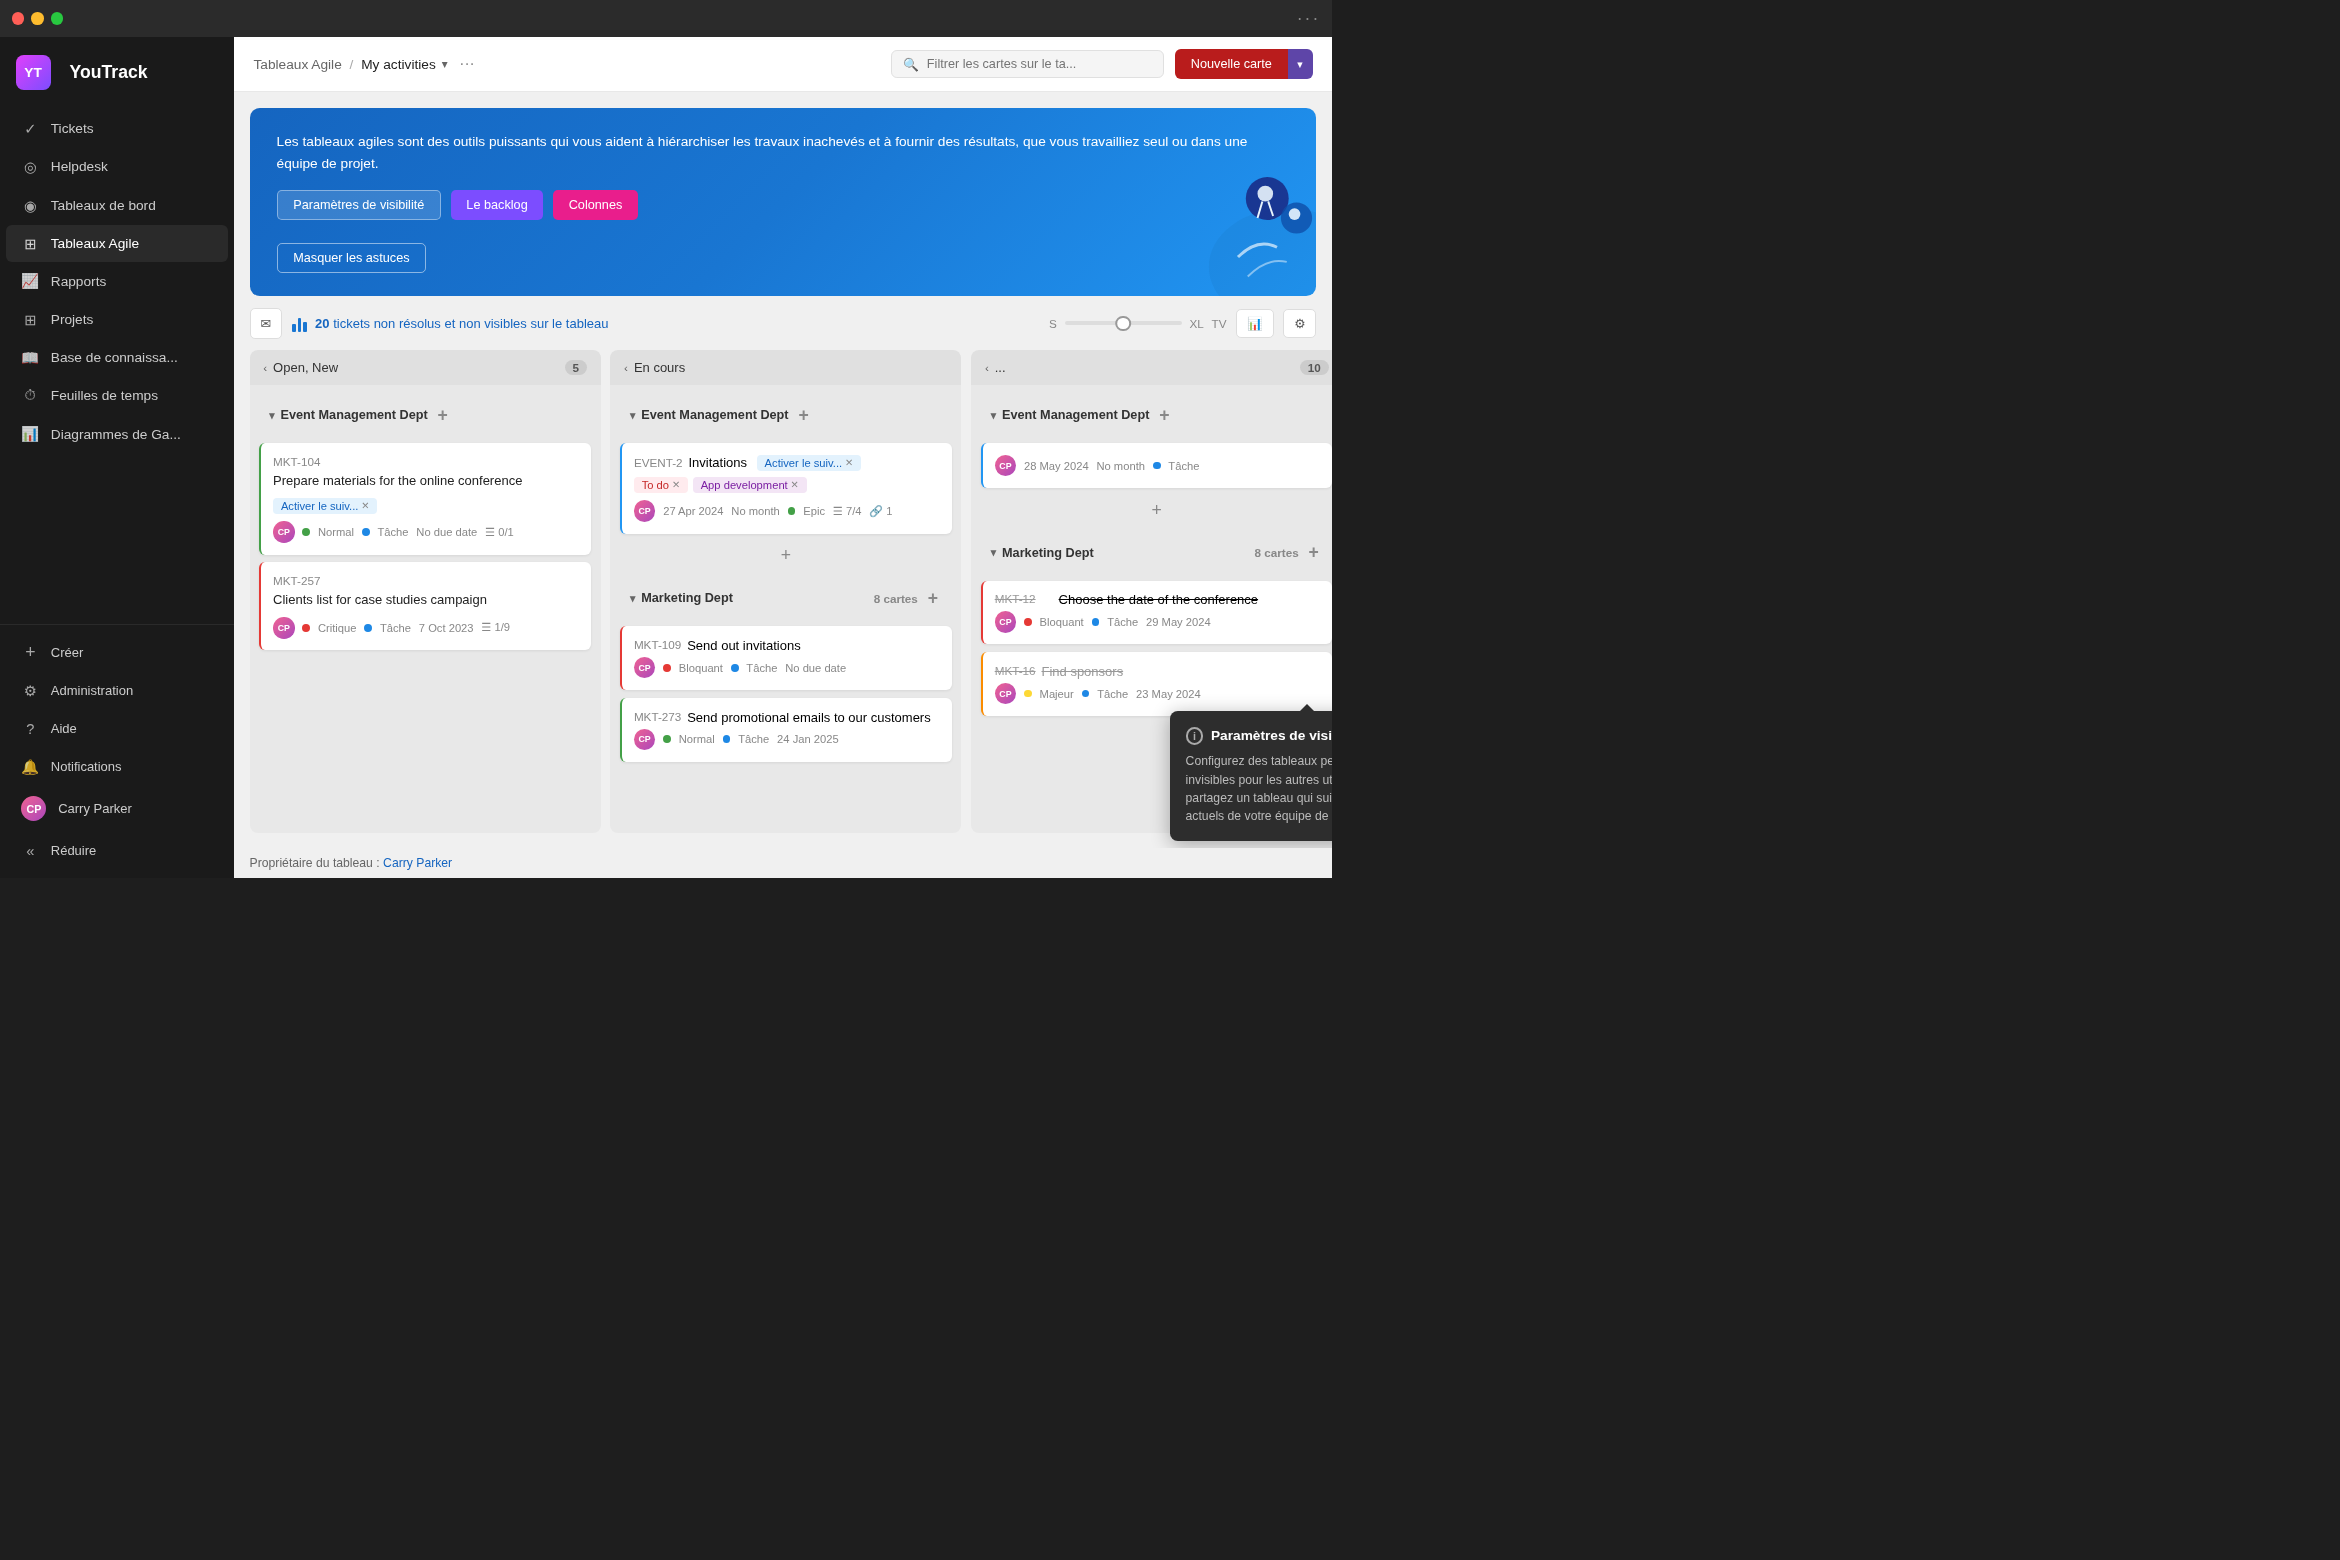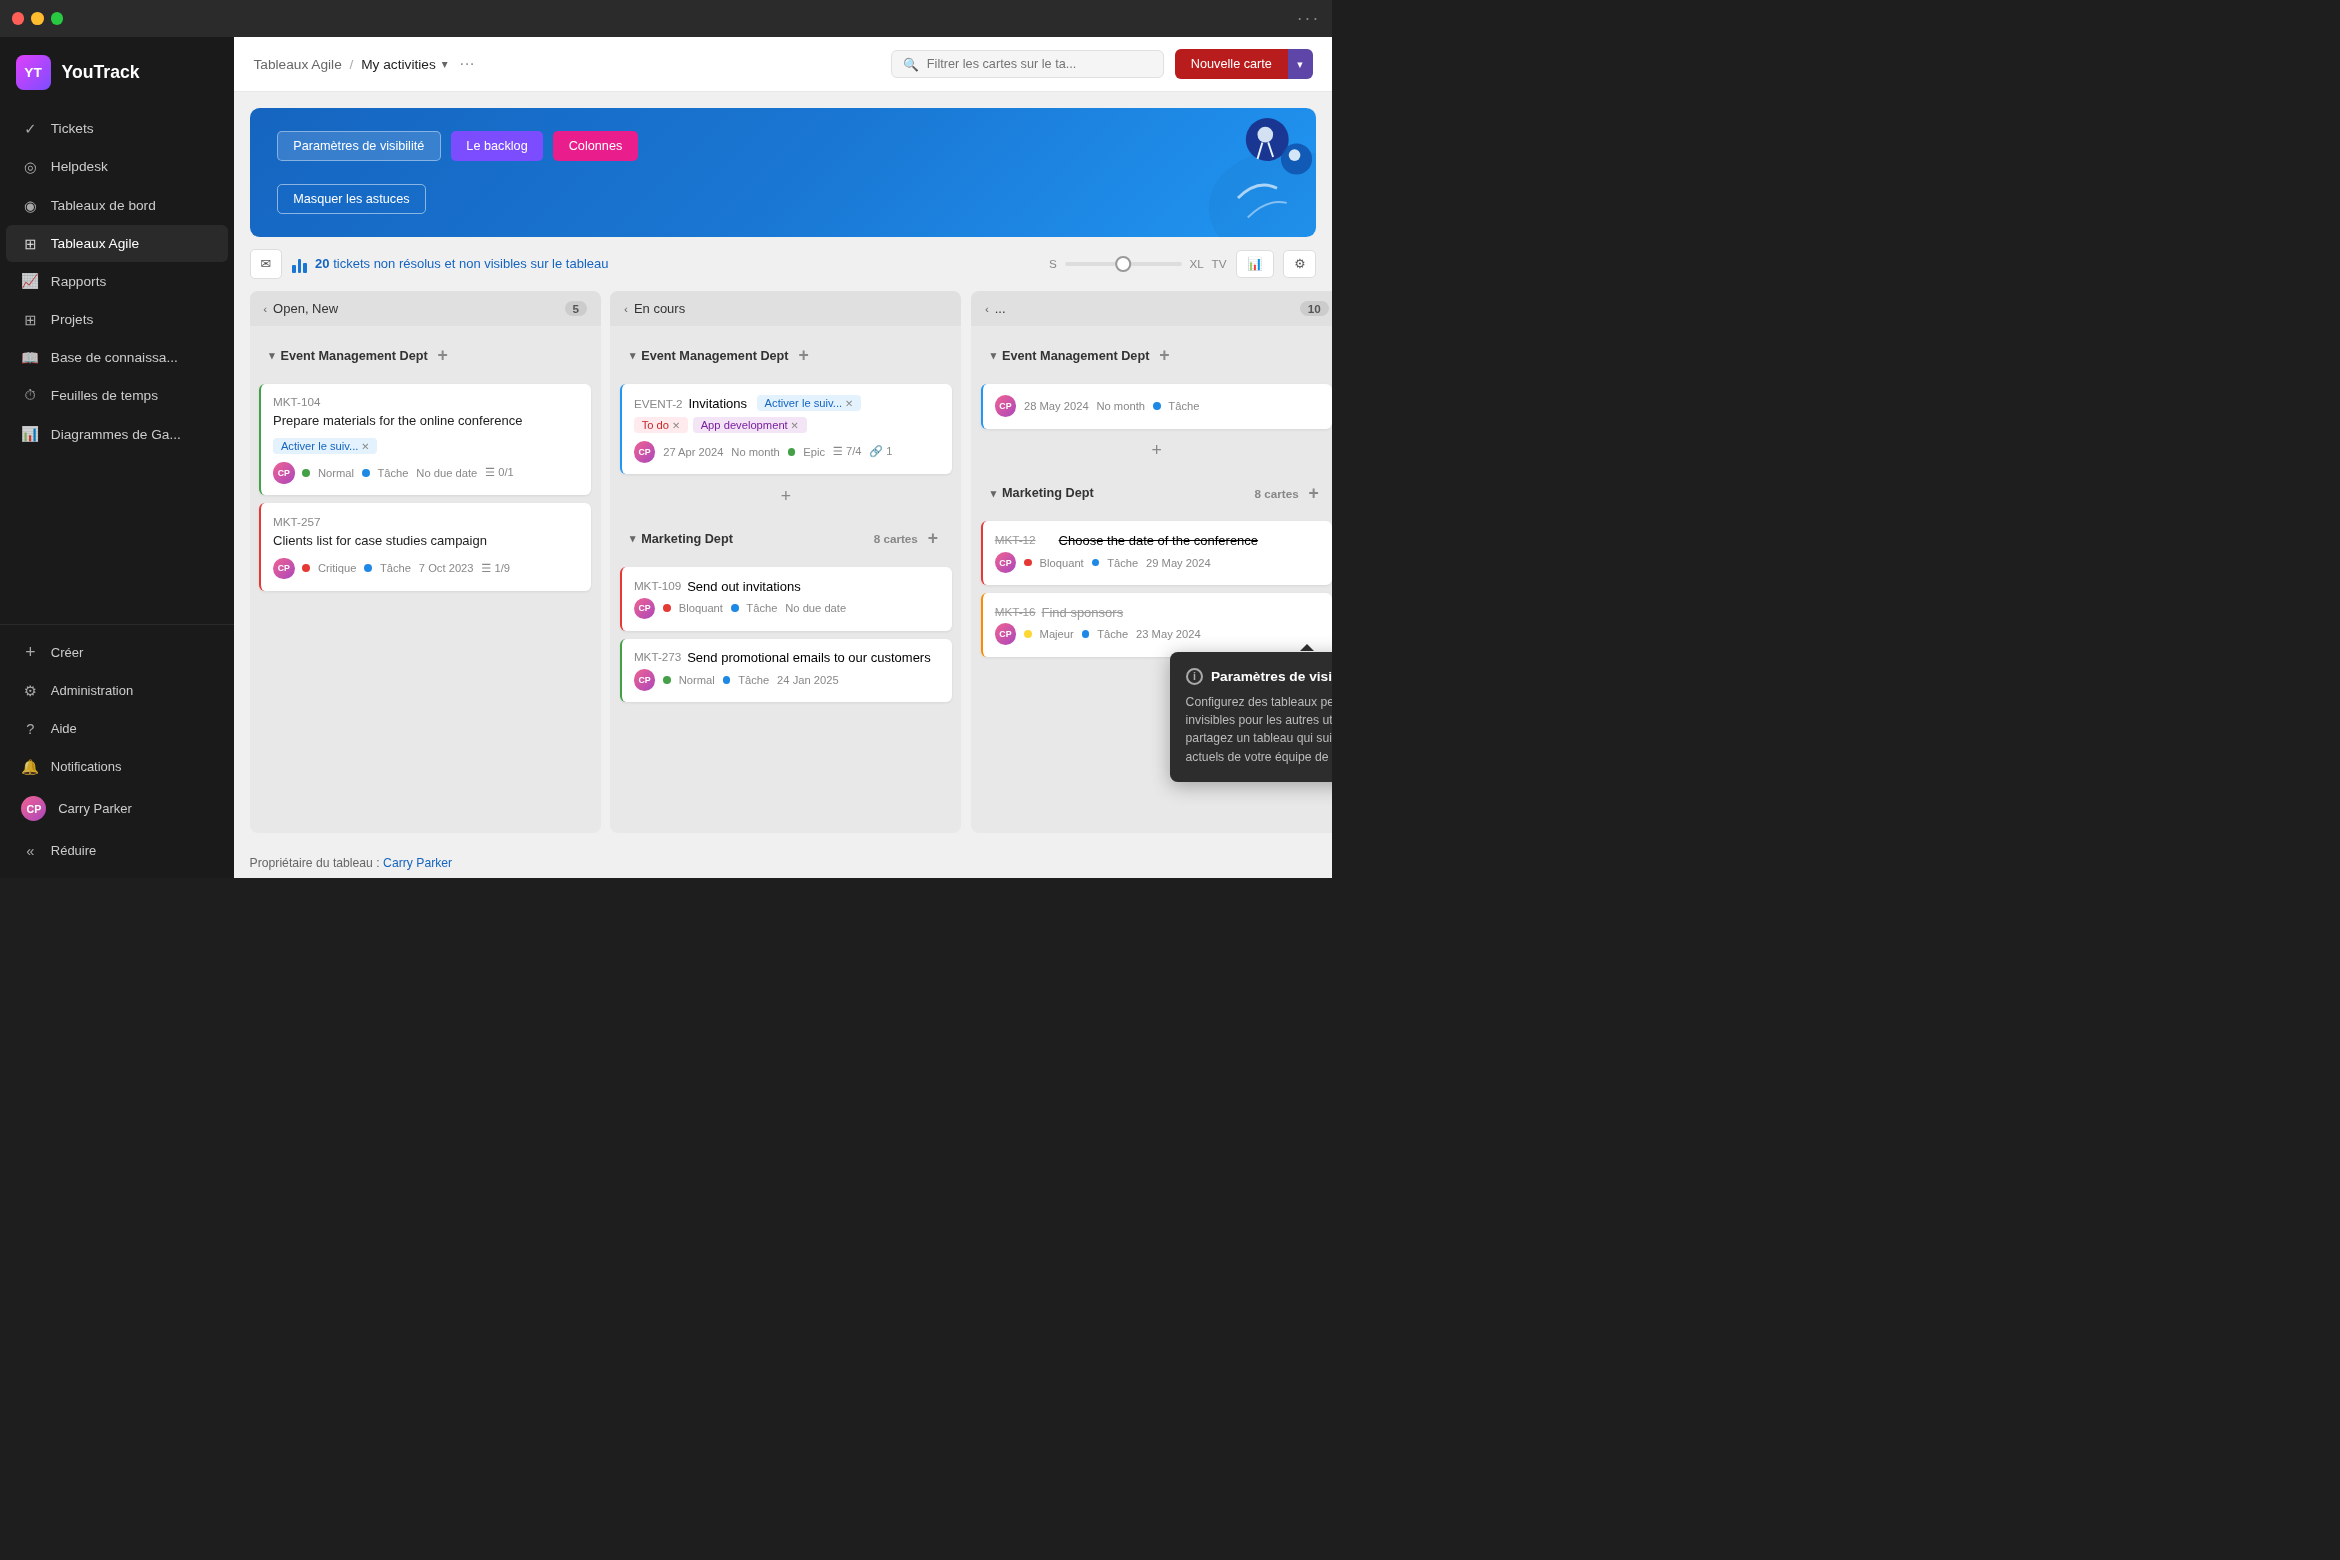--- a/index.html
+++ b/index.html
@@ -47,21 +47,21 @@
       background: #1a1a1a;
       display: flex;
       flex-direction: column;
       padding: 0;
       flex-shrink: 0;
       overflow-y: auto;
     }
     .sidebar-logo {
       display: flex;
       align-items: center;
-      gap: 11px;
+      gap: 19px;
       padding: 17.6px 15.6px 15.6px;
     }
     .logo-icon {
       width: 35px;
       height: 35px;
       background: linear-gradient(135deg, #e040fb, #7c4dff);
       border-radius: 7.8px;
       display: flex;
       align-items: center;
       justify-content: center;
@@ -596,20 +596,21 @@
       <div style="display:flex;">
         <button class="btn-nouvelle">Nouvelle carte</button>
         <button class="btn-nouvelle-caret">▾</button>
       </div>
     </div>
 
     <div class="content">
 
       <div class="banner">
         <div class="banner-text">
+          <p>Les tableaux agiles sont des outils puissants qui vous aident à hiérarchiser les travaux inachevés et à fournir des résultats, que vous travailliez seul ou dans une équipe de projet.</p>
           <div class="banner-buttons">
             <button class="btn-banner btn-banner-outline">Paramètres de visibilité</button>
             <button class="btn-banner btn-banner-filled">Le backlog</button>
             <button class="btn-banner btn-banner-filled2">Colonnes</button>
           </div>
           <div style="margin-top:11.7px;">
             <button class="btn-masquer">Masquer les astuces</button>
           </div>
         </div>
 

